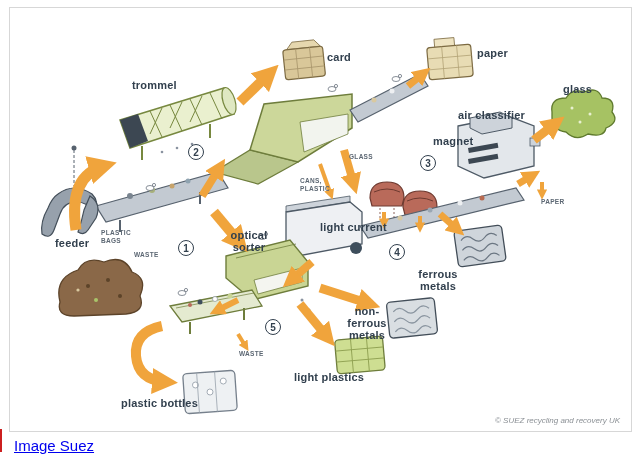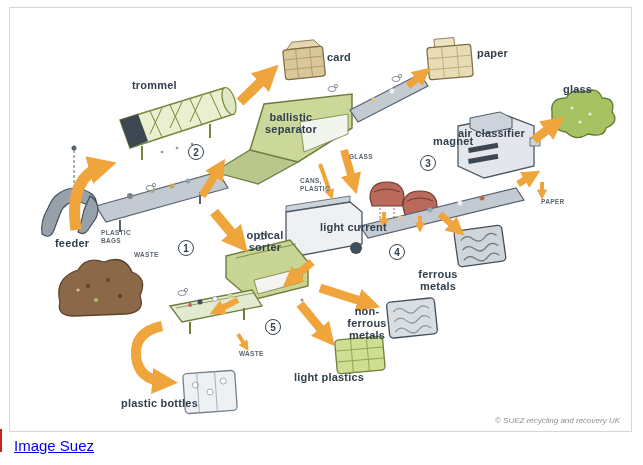--- a/index.html
+++ b/index.html
@@ -236,26 +236,25 @@
       <path class="arrow" d="M312,262 L290,281" stroke-width="8" marker-end="url(#ah)"></path>
       <path class="arrow" d="M320,288 L370,304" stroke-width="9" marker-end="url(#ah)"></path>
       <path class="arrow" d="M300,304 L328,338" stroke-width="9" marker-end="url(#ah)"></path>
       <path class="arrow" d="M238,300 L216,311" stroke-width="6" marker-end="url(#ah)"></path>
       <path class="arrow" d="M162,326 Q134,332 136,356 Q138,380 166,382" stroke-width="10" marker-end="url(#ah)"></path>
       <path class="arrow" d="M238,334 L246,347" stroke-width="4" marker-end="url(#ah)"></path>
     </g>
   </svg>
 
   <div class="lbl" style="left:132px;top:80px;">trommel</div>
-  <div class="lbl c" style="left:254px;top:112px;width:74px;">ballistic separator</div>
-  <div class="lbl" style="left:458px;top:128px;">air classifier</div>
+  <div class="lbl" style="left:458px;top:110px;">air classifier</div>
   <div class="lbl" style="left:406px;top:136px;margin-left:27px;">magnet</div>
   <div class="lbl" style="left:320px;top:222px;">light current</div>
   <div class="lbl" style="left:55px;top:238px;">feeder</div>
-  <div class="lbl c" style="left:240px;top:230px;width:50px;">optical sorter</div>
+  <div class="lbl c" style="left:224px;top:230px;width:50px;">optical sorter</div>
 
   <div class="lbl" style="left:327px;top:52px;text-align:right;">card</div>
   <div class="lbl" style="left:477px;top:48px;">paper</div>
   <div class="lbl" style="left:563px;top:84px;">glass</div>
   <div class="lbl c" style="left:414px;top:242px;width:48px;margin-top:27px;">ferrous metals</div>
   <div class="lbl c" style="left:336px;top:306px;width:62px;">non-ferrous metals</div>
   <div class="lbl" style="left:294px;top:372px;">light plastics</div>
   <div class="lbl" style="left:121px;top:398px;">plastic bottles</div>
 
   <div class="tag" style="left:101px;top:229px;width:32px;">PLASTIC BAGS</div>

